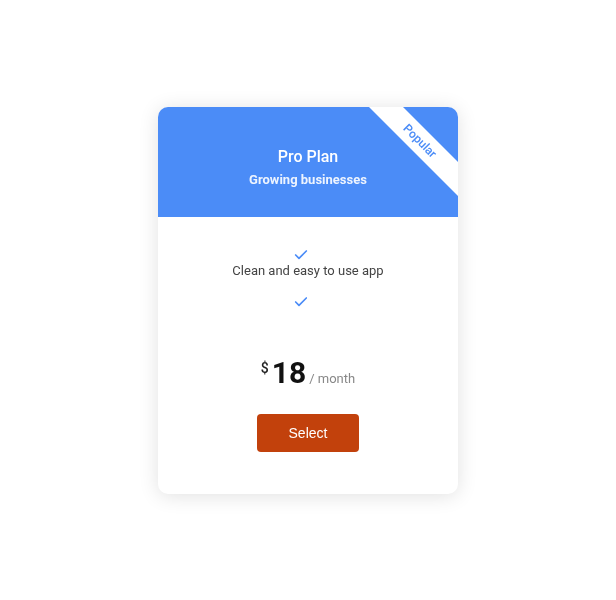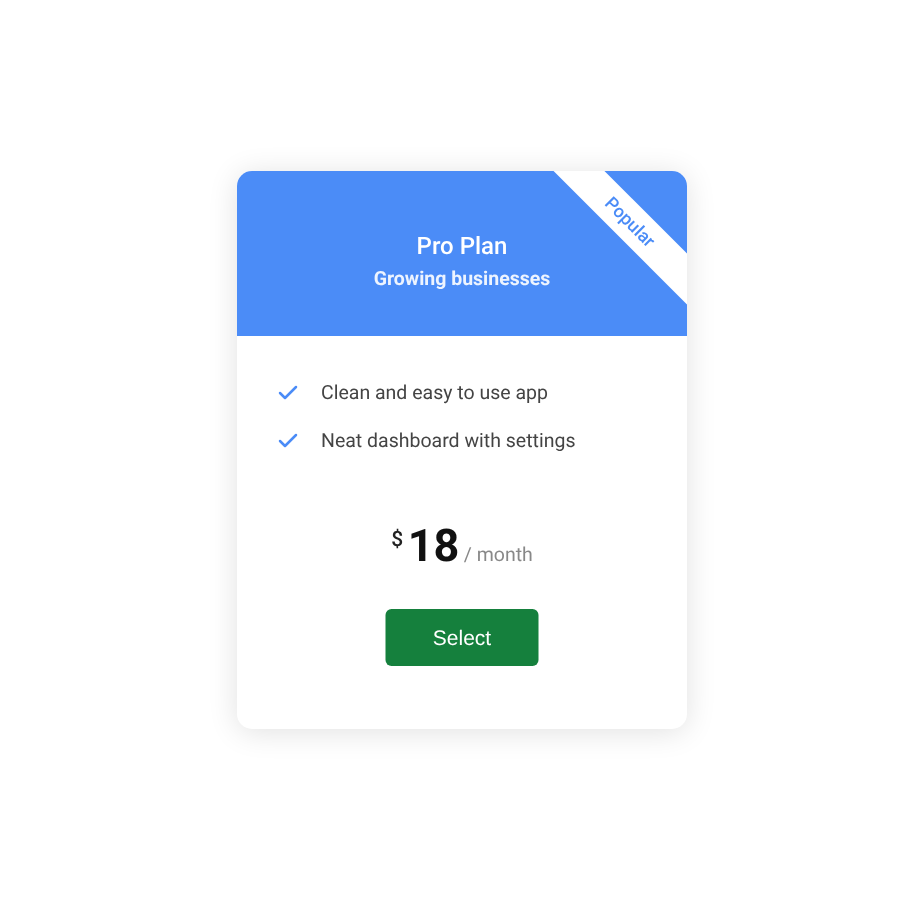--- a/index.html
+++ b/index.html
@@ -68,20 +68,21 @@
     .features {
       list-style: none;
       margin-bottom: 32px;
     }
     .feature {
       display: flex;
       align-items: center;
       margin-bottom: 16px;
       font-size: 13px;
       color: #444;
+      flex-direction: column;
     }
     .feature:last-child {
       margin-bottom: 0;
     }
     .check-icon {
       width: 16px;
       height: 16px;
       margin-right: 14px;
       flex-shrink: 0;
     }
@@ -114,21 +115,21 @@
       line-height: 1;
     }
     .period {
       font-size: 13px;
       color: #888;
       margin-top: 29px;
     }
     .select-btn {
       display: block;
       margin: 0 auto 14px;
-      background: #15803d;
+      background: #c2410c;
       color: #fff;
       border: none;
       border-radius: 4px;
       padding: 11px 32px;
       font-size: 14px;
       font-weight: 500;
       cursor: pointer;
     }
     .vat-note {
       text-align: center;
@@ -152,21 +153,20 @@
       <li class="feature">
         <svg class="check-icon" viewBox="0 0 24 24" fill="none" stroke="#4b8cf7" stroke-width="2.5" stroke-linecap="round" stroke-linejoin="round">
             <polyline points="20 6 9 17 4 12"></polyline>
           </svg>
         <span>Clean and easy to use app</span>
       </li>
       <li class="feature">
         <svg class="check-icon" viewBox="0 0 24 24" fill="none" stroke="#4b8cf7" stroke-width="2.5" stroke-linecap="round" stroke-linejoin="round">
             <polyline points="20 6 9 17 4 12"></polyline>
           </svg>
-        <span>Neat dashboard with settings</span>
       </li>
     </ul>
     <div class="price-row">
       <span class="currency">$</span>
       <span class="amount">18</span>
       <span class="period">/ month</span>
     </div>
     <button class="select-btn">Select</button>
   </div>
 </div>

